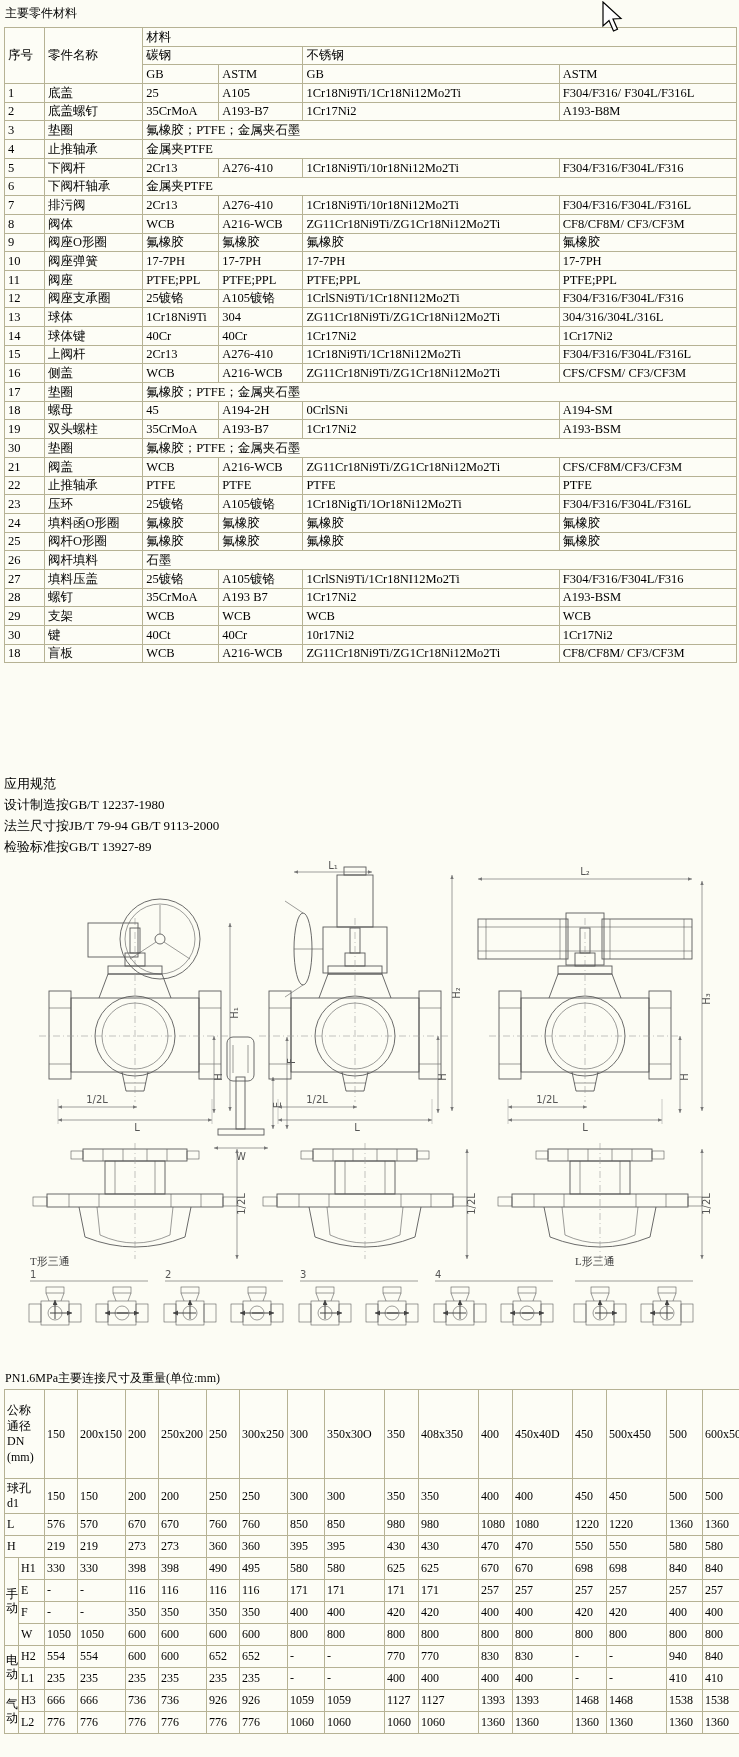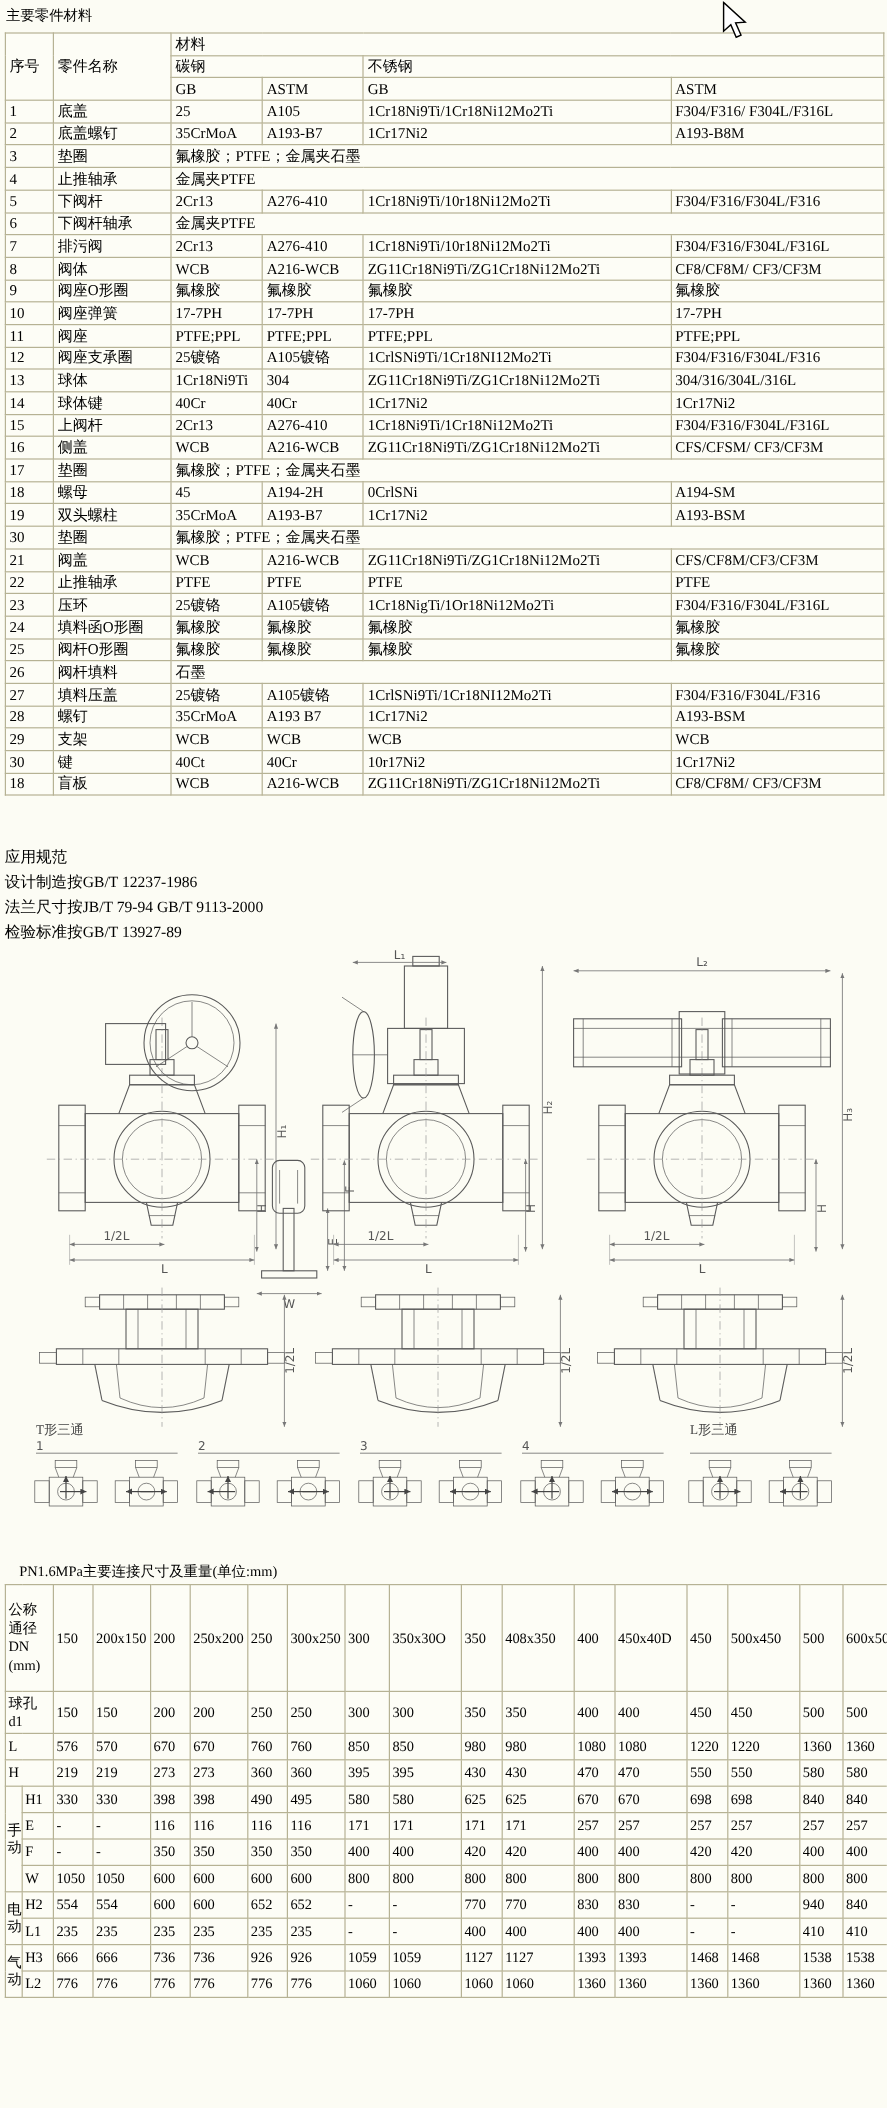--- a/index.html
+++ b/index.html
@@ -13,21 +13,21 @@
   table{border-collapse:collapse;table-layout:fixed;background:#fdfdf6}
   td,th{
     border:1px solid #b6b294;font-size:12.5px;font-weight:normal;
     padding:0 3px;line-height:1.3;text-align:left;vertical-align:middle;
     overflow:hidden;white-space:nowrap;
   }
   
   .mt{width:733px}
   .mt tr{height:18.7px}
   
-  .specs{margin-top:40px;font-size:13px;line-height:21px}
+  .specs{margin-top:110px;font-size:13px;line-height:21px}
   
   .draw-wrap{margin-top:4px}
   .ln{stroke:#5a5a5a;stroke-width:.9;fill:none}
   .lnt{stroke:#5a5a5a;stroke-width:.6;fill:none}
   .cl{stroke:#9a9a9a;stroke-width:.6;fill:none;stroke-dasharray:7 3 1 3}
   .dim{stroke:#777;stroke-width:.7;fill:none;marker-start:url(#ah);marker-end:url(#ah)}
   .ext{stroke:#9a9a9a;stroke-width:.5}
   .arrow{stroke:#444;stroke-width:1;fill:none;marker-end:url(#ah2)}
   text.dl{font-size:10px;fill:#555;font-family:"DejaVu Sans",sans-serif}
   text.zh{font-size:11px;fill:#444;font-family:"Liberation Serif","DejaVu Serif",serif}
@@ -301,21 +301,21 @@
           <td>WCB</td>
           <td>A216-WCB</td>
           <td>ZG11Cr18Ni9Ti/ZG1Cr18Ni12Mo2Ti</td>
           <td>CF8/CF8M/ CF3/CF3M</td>
         </tr>
       </tbody>
   </table>
 
   <div class="specs">
     <div>应用规范</div>
-    <div>设计制造按GB/T 12237-1986</div>
+    <div>设计制造按GB/T 12237-1980</div>
     <div>法兰尺寸按JB/T 79-94 GB/T 9113-2000</div>
     <div>检验标准按GB/T 13927-89</div>
   </div>
 </div>
 
 <div class="draw-wrap">
 <svg width="739" height="505" viewBox="0 0 739 505">
   <defs>
     <marker id="ah" orient="auto-start-reverse" markerWidth="7" markerHeight="6" refX="6" refY="2.5">
       <path d="M0,0L6,2.5L0,5z" fill="#777"></path>
@@ -542,21 +542,21 @@
     <g transform="translate(667,452)">
           <use href="#fg"></use>
           <path class="arrow" d="M0,6 L0,-13"></path>
           <path class="arrow" d="M6,0 L-17,0"></path>
         </g>
   </g>
 </svg>
 </div>
 
 <div class="pad" style="padding-top:0">
-  <div class="doc-title" style="margin:0 0 2px 12px">PN1.6MPa主要连接尺寸及重量(单位:mm)</div>
+  <div class="doc-title" style="margin:0 0 2px 1px">PN1.6MPa主要连接尺寸及重量(单位:mm)</div>
   <table class="dt">
     <colgroup>
       <col style="width:14px">
         <col style="width:26px">
       <col style="width:33px">
         <col style="width:48px">
         <col style="width:33px">
         <col style="width:48px">
       <col style="width:33px">
         <col style="width:48px">

